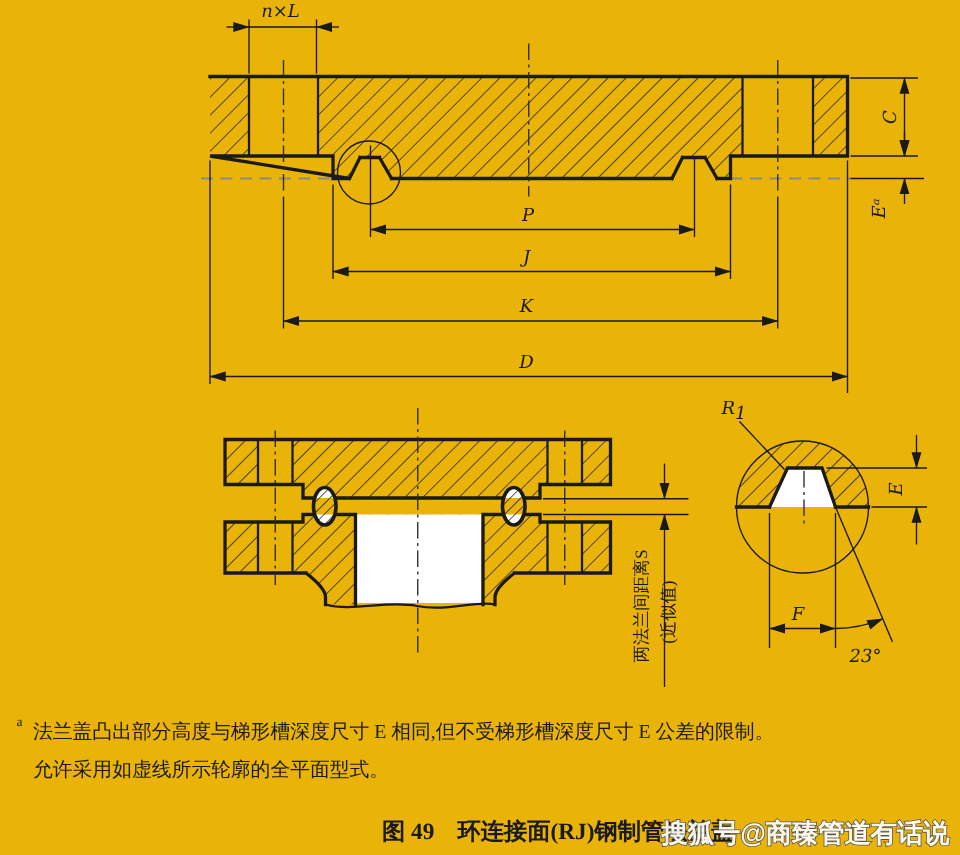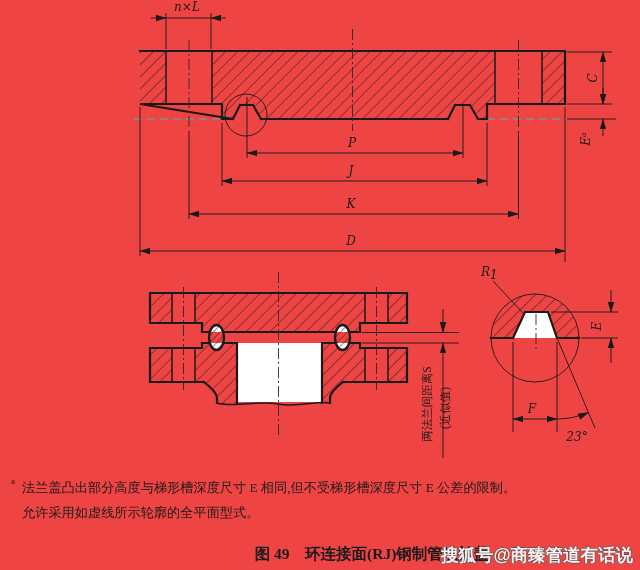--- a/index.html
+++ b/index.html
@@ -1,16 +1,16 @@
 <!DOCTYPE html>
 <html><head>
 <meta charset="utf-8">
 <style>
   html,body{margin:0;padding:0;background:#ffffff;}
-  .page{position:relative;width:640px;height:570px;background:#ef4444;overflow:hidden;
+  .page{position:relative;width:640px;height:570px;background:#eab308;overflow:hidden;
         font-family:"Liberation Serif", serif;}
   svg{display:block}
   .thick{stroke:#1a1a1a;stroke-width:2.2;fill:none;stroke-linecap:square;}
   .med{stroke:#1a1a1a;stroke-width:1.5;fill:none;}
   .thin{stroke:#1a1a1a;stroke-width:0.9;fill:none;}
   .cl{stroke:#2a2a2a;stroke-width:0.9;fill:none;stroke-dasharray:11 3 2 3;}
   .ghost{stroke:#8a8a8a;stroke-width:1.3;fill:none;stroke-dasharray:8 5;}
   .dimlab{font-family:"DejaVu Serif", serif;font-style:italic;font-size:12px;fill:#1a1a1a;}
   .cjk{font-family:"Liberation Serif", serif;fill:#1a1a1a;}
   .wm{font-family:"Liberation Sans", sans-serif;font-weight:bold;fill:#ffffff;

